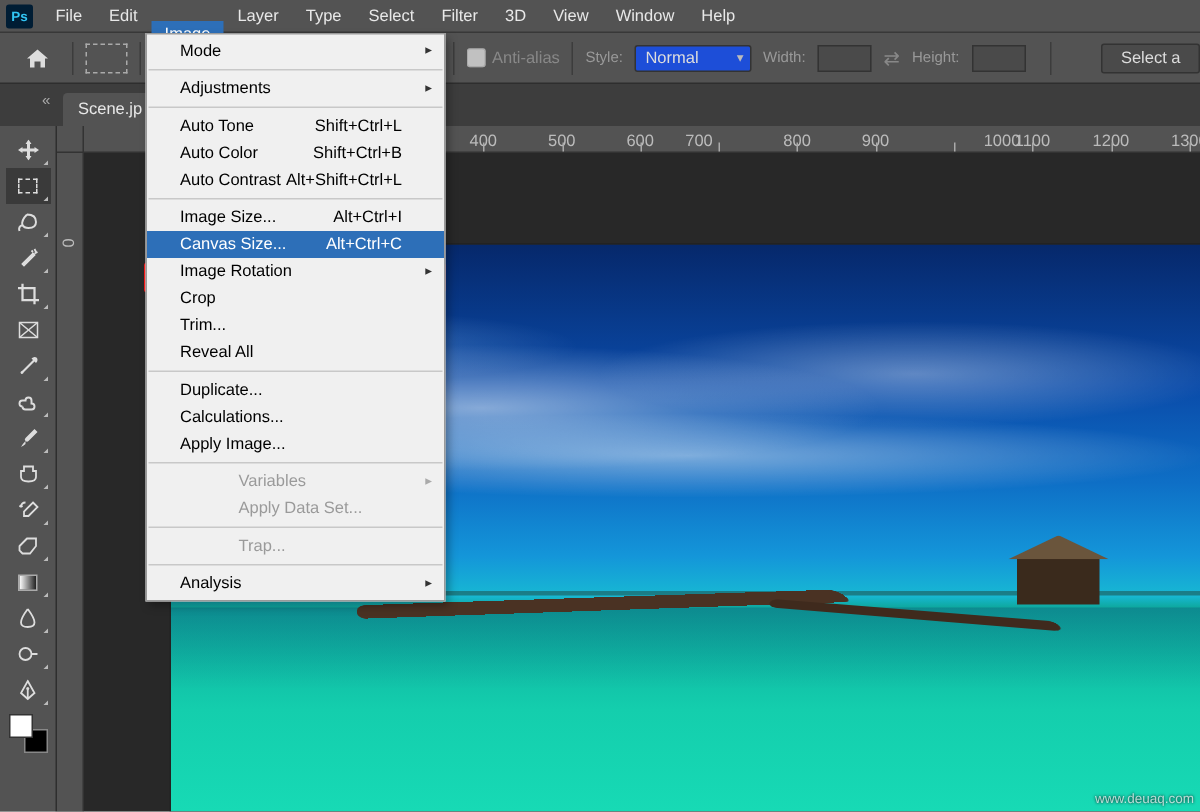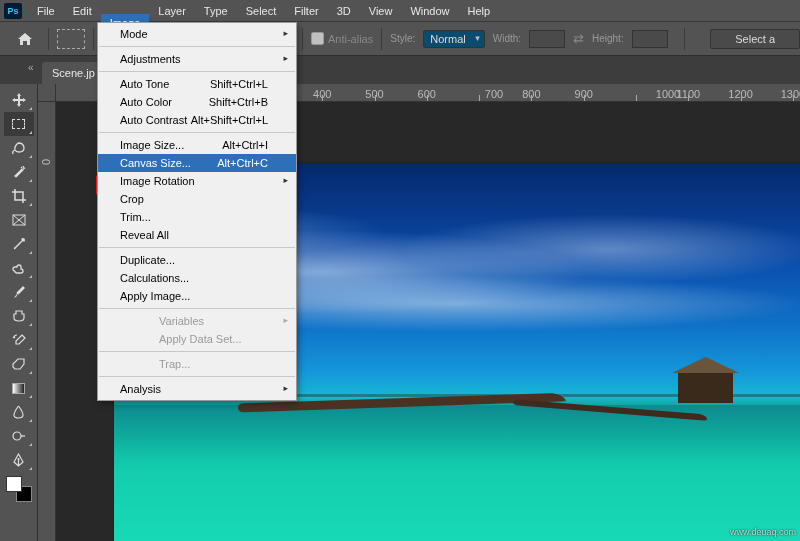--- a/index.html
+++ b/index.html
@@ -11,25 +11,25 @@
 .menu-item { color: #e8e8e8; padding: 3px 9px; cursor: default; }
 .menu-item.open { background: #2d6fb8; color: #fff; margin-top: 24px; }
 
 
 .optbar { background: #535353; height: 34px; display: flex; align-items: center; border-bottom: 1px solid #2e2e2e; padding-left: 10px; gap: 8px; }
 .home-btn { width: 30px; height: 24px; display: flex; align-items: center; justify-content: center; color: #ddd; }
 .opt-icon { width: 28px; height: 20px; border: 1px dashed #aaa; display: flex; align-items: center; justify-content: center; color: #ccc; position: relative; }
 .opt-label { color: #999; font-size: 10px; }
 .opt-check { display: flex; align-items: center; gap: 4px; color: #888; }
 .opt-check input { accent-color: #888; }
-.opt-select { background: #0c4a6e; color: #ddd; border: 1px solid #333; padding: 2px 18px 2px 6px; border-radius: 2px; position: relative; }
+.opt-select { background: #1d4ed8; color: #ddd; border: 1px solid #333; padding: 2px 34px 2px 6px; border-radius: 2px; position: relative; }
 .opt-select::after { content: "▾"; position: absolute; right: 4px; color: #bbb; font-size: 9px; }
 .opt-input { width: 36px; height: 18px; background: #4a4a4a; border: 1px solid #333; }
 .swap { color: #888; font-size: 13px; }
-.opt-btn { background: #4a4a4a; color: #ddd; border: 1px solid #333; padding: 3px 24px; margin-left: auto; margin-right: 0; border-radius: 2px; }
+.opt-btn { background: #4a4a4a; color: #ddd; border: 1px solid #333; padding: 3px 12px; margin-left: auto; margin-right: 0; border-radius: 2px; }
 .sep-v { width: 1px; height: 22px; background: #3c3c3c; }
 
 
 .tabbar { background: #3d3d3d; height: 28px; display: flex; align-items: flex-end; padding-left: 42px; }
 .minimize { width: 14px; height: 14px; position: absolute; left: 28px; top: 62px; color: #aaa; font-size: 10px; }
 .doc-tab { background: #535353; color: #e8e8e8; padding: 5px 10px; border-top-left-radius: 3px; border-top-right-radius: 3px; display: flex; align-items: center; gap: 6px; }
 
 
 .toolbox { position: absolute; left: 0; top: 84px; width: 38px; bottom: 0; background: #535353; border-right: 1px solid #2e2e2e; display: flex; flex-direction: column; align-items: center; padding-top: 4px; }
 .tool { width: 30px; height: 24px; display: flex; align-items: center; justify-content: center; color: #ddd; position: relative; margin-bottom: 0px; }
@@ -240,21 +240,21 @@
       <span style="left: 161.6px;">200</span>
       <div class="tick" style="left: 161.6px;"></div>
       <span style="left: 213.9px;">300</span>
       <div class="tick" style="left: 213.9px;"></div>
       <span style="left: 266.2px;">400</span>
       <div class="tick" style="left: 266.2px;"></div>
       <span style="left: 318.5px;">500</span>
       <div class="tick" style="left: 318.5px;"></div>
       <span style="left: 370.8px;">600</span>
       <div class="tick" style="left: 370.8px;"></div>
-      <span style="left: 438px;">700</span>
+      <span style="left: 410px;">700</span>
       <div class="tick" style="left: 423.1px;"></div>
       <span style="left: 475.4px;">800</span>
       <div class="tick" style="left: 475.4px;"></div>
       <span style="left: 527.7px;">900</span>
       <div class="tick" style="left: 527.7px;"></div>
       <span style="left: 612px;">1000</span>
       <div class="tick" style="left: 580px;"></div>
       <span style="left: 632.3px;">1100</span>
       <div class="tick" style="left: 632.3px;"></div>
       <span style="left: 684.6px;">1200</span>

